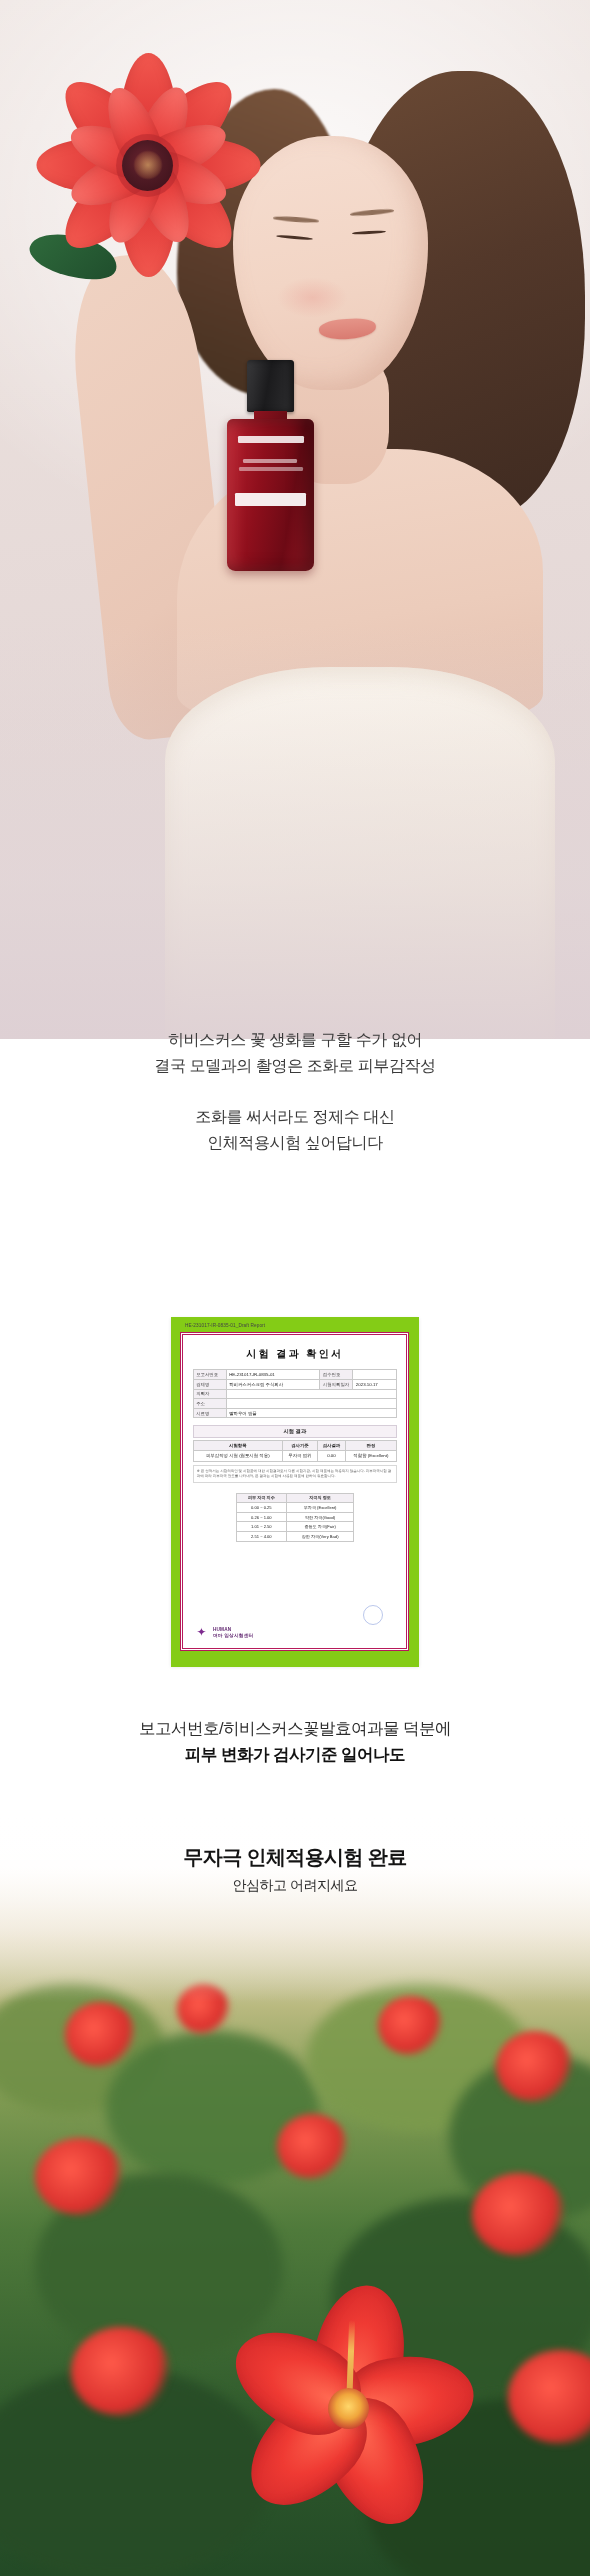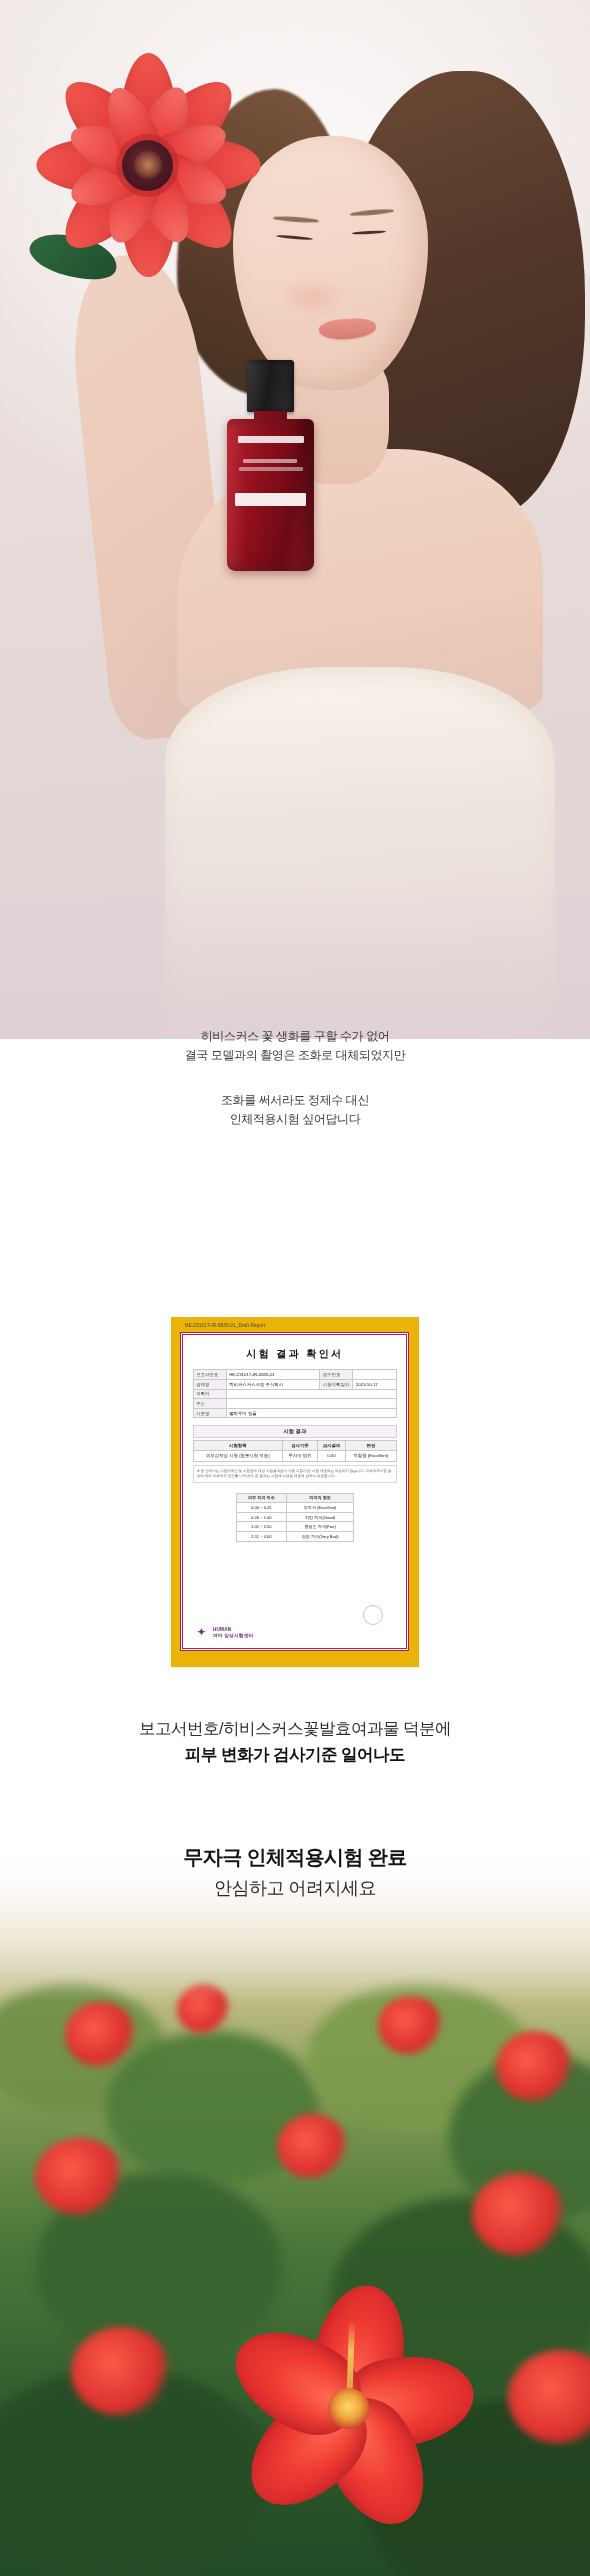--- a/index.html
+++ b/index.html
@@ -240,37 +240,37 @@
 
   
   .copy-1 {
     position: absolute;
     left: 0; top: 1027px;
     width: 590px;
     text-align: center;
     color: #2d2d2d;
   }
   .copy-1 .line {
-    font-size: 12px;
+    font-size: 16px;
     line-height: 1.62;
     letter-spacing: -0.4px;
     color: #3a3a3a;
   }
   .copy-1 .gap { height: 25px; }
   .copy-1 .strong {
     font-weight: bold;
     color: #1f1f1f;
   }
 
   
   .report-wrap {
     position: absolute;
     left: 171px; top: 1317px;
     width: 248px; height: 350px;
-    background: #eab308;
+    background: #84cc16;
     box-shadow: 0 0.6px 3.5px rgba(0,0,0,.10);
   }
   .report-inner {
     position: absolute;
     left: 9.4px; top: 15.4px;
     width: 229px; height: 319px;
     border: 3px double #b7195a;
     background: #fff;
     padding: 8.3px 9.4px;
   }
@@ -492,21 +492,21 @@
     letter-spacing: 0px;
   }
   .claim .c2 {
     font-size: 20px;
     font-weight: bold;
     color: #141414;
     letter-spacing: -0.6px;
     line-height: 1.5;
   }
   .claim .c3 {
-    font-size: 18px;
+    font-size: 14px;
     color: #2a2a2a;
     letter-spacing: -0.5px;
     line-height: 1.6;
     margin-top: 2.4px;
   }
 </style>
 </head>
 <body>
 
 <div class="page">
@@ -559,21 +559,21 @@
       <div class="bottle-label-2"></div>
       <div class="bottle-label-3"></div>
       <div class="bottle-brand"></div>
     </div>
 
     <div class="hero-bg-tint"></div>
   </div>
 
   <div class="copy-1">
     <div class="line">히비스커스 꽃 생화를 구할 수가 없어</div>
-    <div class="line">결국 모델과의 촬영은 조화로 대체되었지만</div>
+    <div class="line">결국 모델과의 촬영은 조화로 피부감작성</div>
     <div class="gap"></div>
     <div class="line">조화를 써서라도 정제수 대신</div>
     <div class="line">인체적용시험 싶어답니다</div>
   </div>
 
   <div class="report-wrap">
     <div class="report-code">HE-231017-IR-0835-01_Draft Report</div>
     <div class="report-inner">
 
       <div class="report-title">시험 결과 확인서</div>

